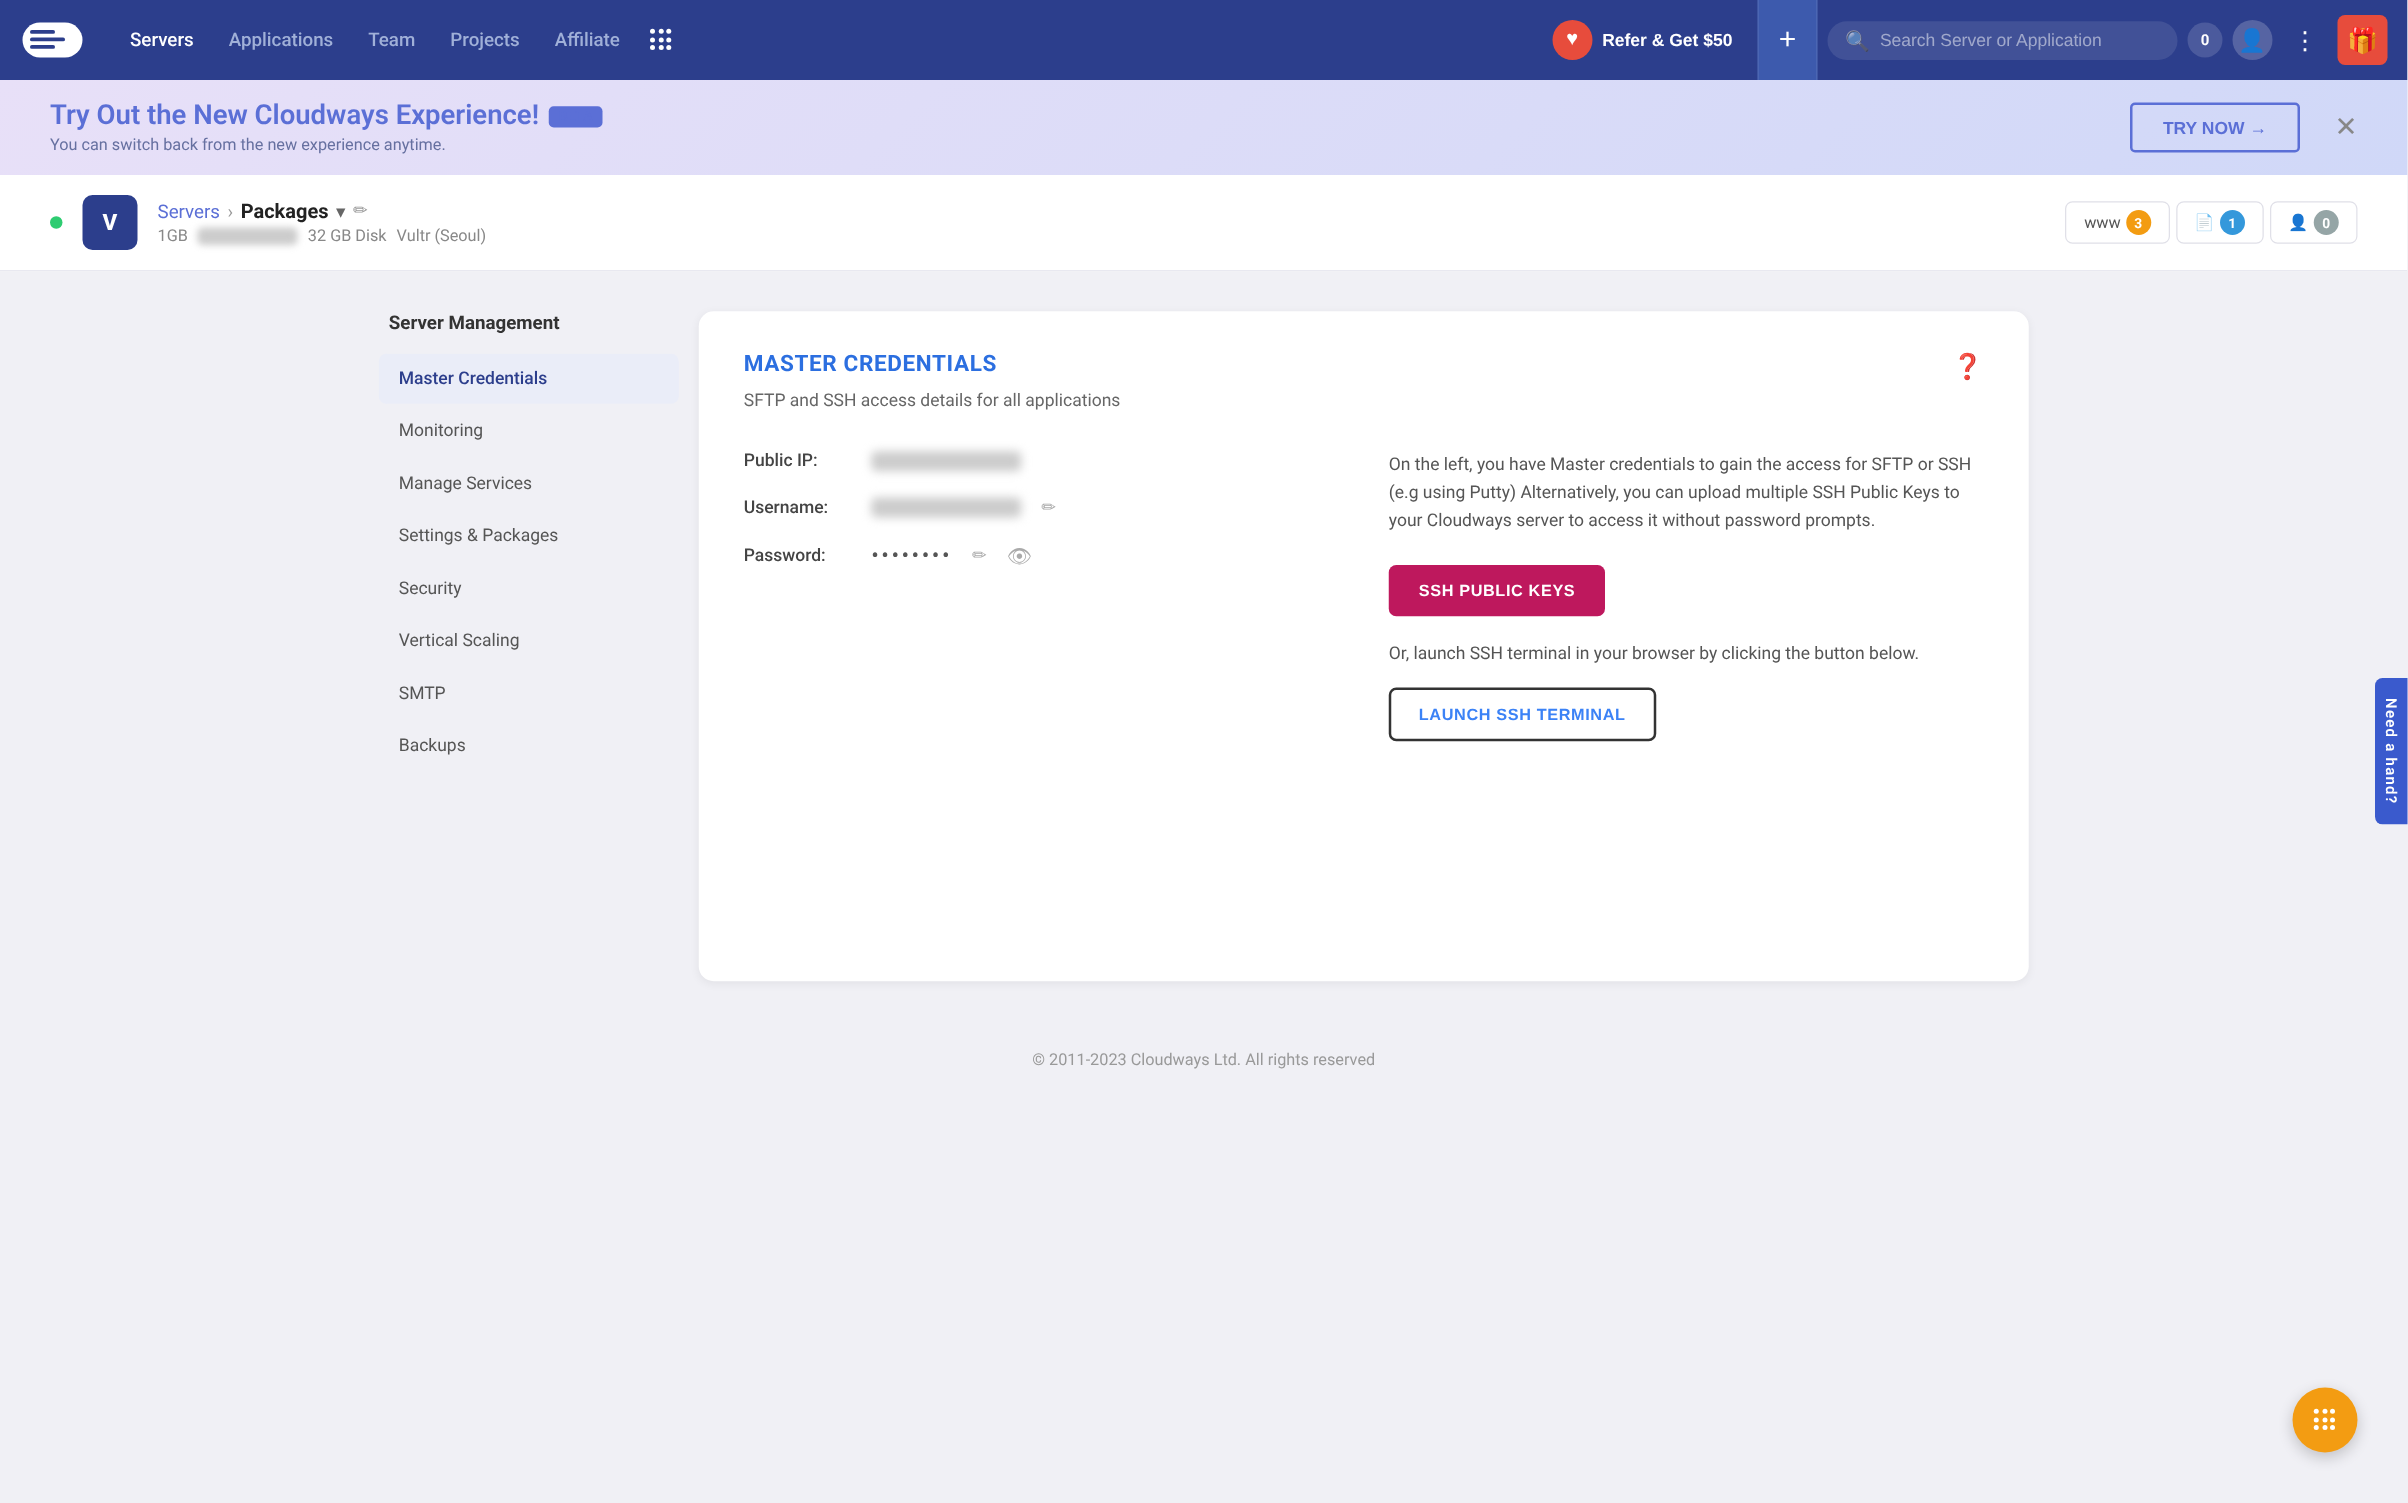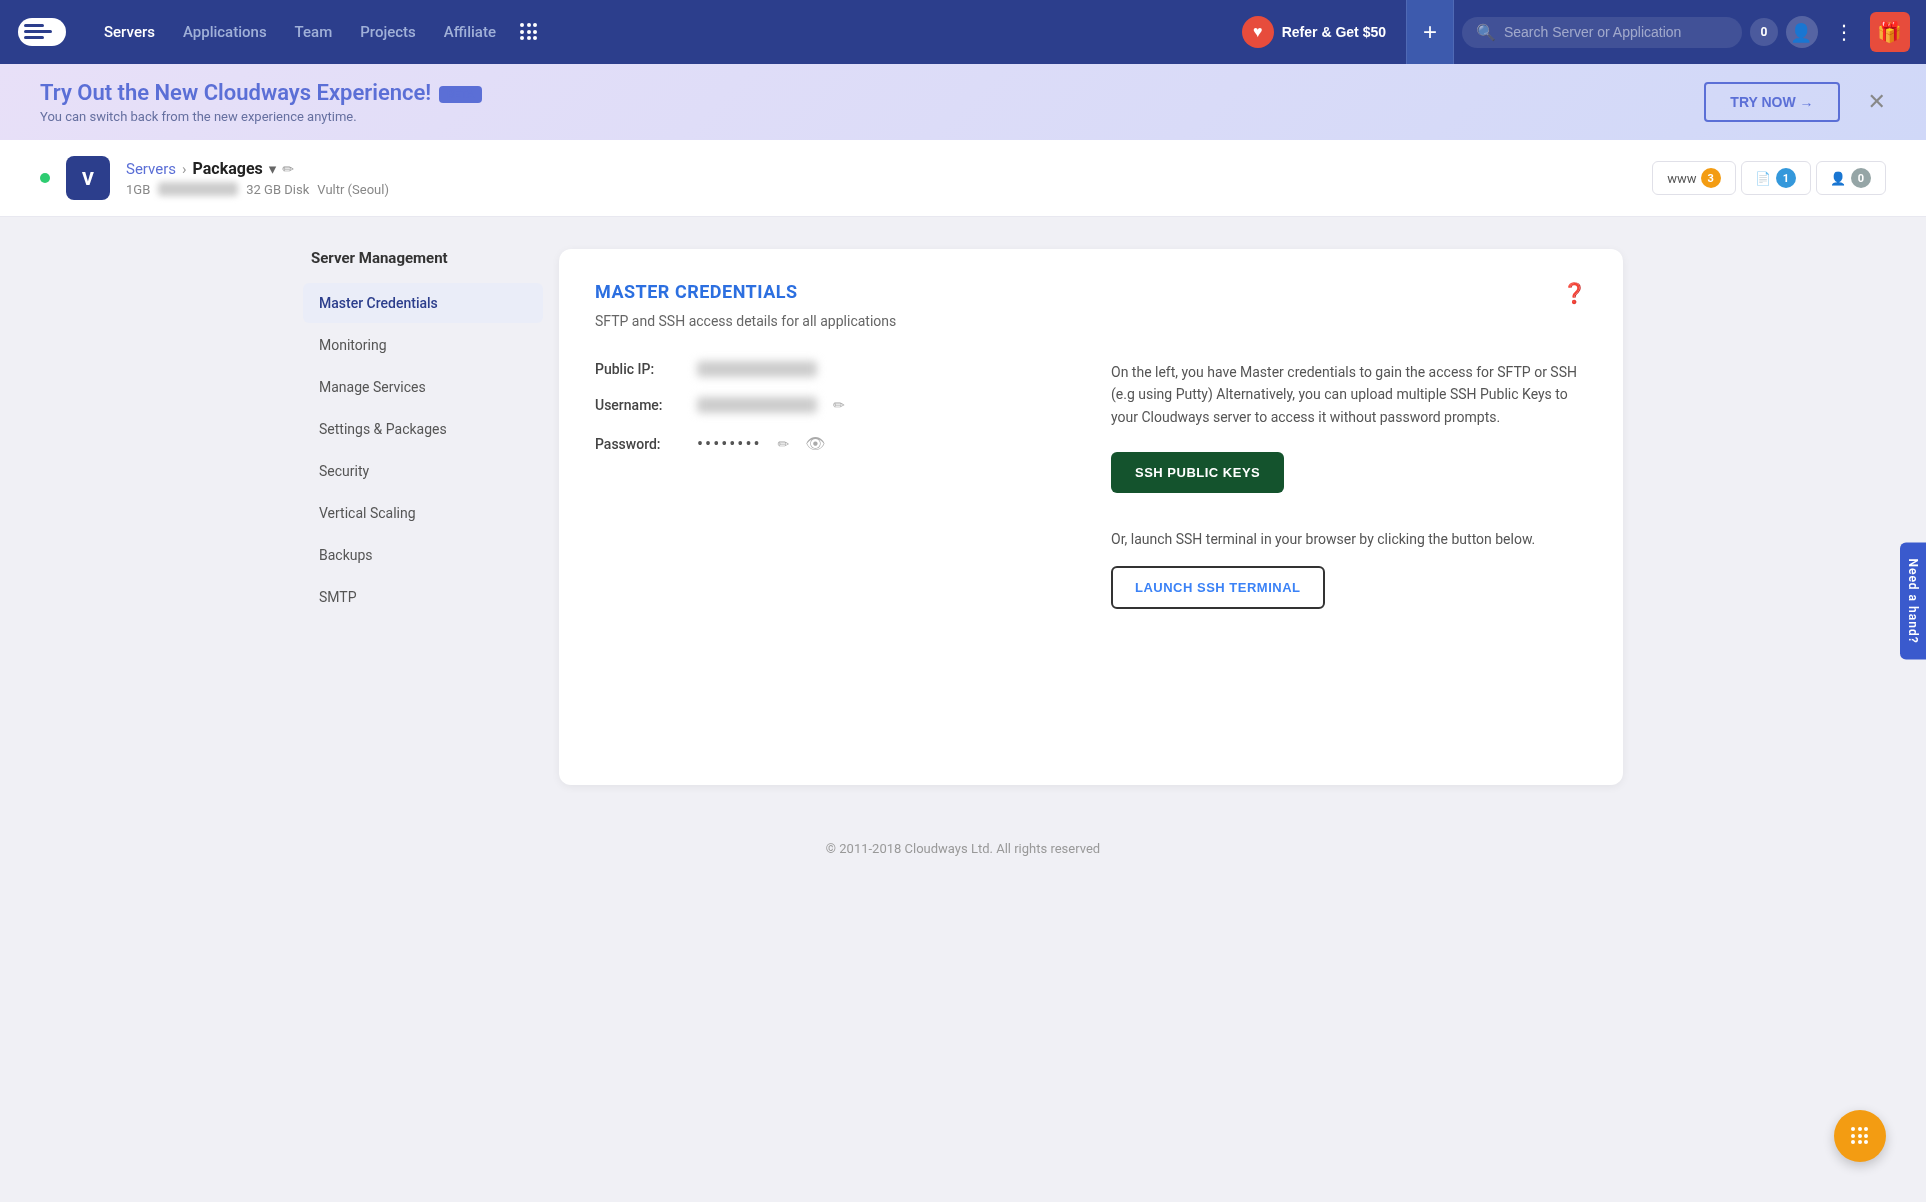--- a/index.html
+++ b/index.html
@@ -211,24 +211,24 @@
       border-radius: 4px; min-width: 120px; height: 16px;
       filter: blur(4px); vertical-align: middle;
     }
     .cred-dots { font-size: 18px; color: #555; letter-spacing: 2px; }
     .edit-field-icon { color: #aaa; cursor: pointer; font-size: 14px; margin-left: 4px; }
     .view-icon { color: #aaa; cursor: pointer; font-size: 16px; margin-left: 4px; }
 
     .cred-right {}
     .cred-desc { font-size: 14px; color: #555; line-height: 1.6; margin-bottom: 24px; }
     .ssh-keys-btn {
-      background: #14532d; color: white; border: none;
+      background: #be185d; color: white; border: none;
       font-size: 13px; font-weight: 700; padding: 13px 24px;
       border-radius: 6px; cursor: pointer; letter-spacing: 0.5px;
-      text-transform: uppercase; margin-bottom: 36px; display: inline-block;
+      text-transform: uppercase; margin-bottom: 20px; display: inline-block;
     }
     .launch-ssh-desc { font-size: 14px; color: #555; margin-bottom: 16px; line-height: 1.5; }
     .launch-ssh-btn {
       background: white; color: #3b82f6; border: 2px solid #333;
       font-size: 13px; font-weight: 700; padding: 12px 22px;
       border-radius: 6px; cursor: pointer; letter-spacing: 0.5px;
       text-transform: uppercase; display: inline-block;
     }
 
     
@@ -370,22 +370,22 @@
 <div class="main-content">
 
   <div class="sidebar">
     <div class="sidebar-title">Server Management</div>
     <div class="sidebar-item active">Master Credentials</div>
     <div class="sidebar-item">Monitoring</div>
     <div class="sidebar-item">Manage Services</div>
     <div class="sidebar-item">Settings &amp; Packages</div>
     <div class="sidebar-item">Security</div>
     <div class="sidebar-item">Vertical Scaling</div>
+    <div class="sidebar-item">SMTP</div>
     <div class="sidebar-item">Backups</div>
-    <div class="sidebar-item">SMTP</div>
   </div>
 
   <div class="content-panel">
     <div class="panel-header">
       <div class="panel-title">MASTER CREDENTIALS</div>
       <span class="help-icon">❓</span>
     </div>
     <div class="panel-subtitle">SFTP and SSH access details for all applications</div>
 
     <div class="credentials-grid">
@@ -413,21 +413,21 @@
           <button class="ssh-keys-btn">SSH PUBLIC KEYS</button>
         </div>
         <p class="launch-ssh-desc">Or, launch SSH terminal in your browser by clicking the button below.</p>
         <button class="launch-ssh-btn">LAUNCH SSH TERMINAL</button>
       </div>
     </div>
   </div>
 </div>
 
 <div class="footer">
-  <span>© 2011-2018 Cloudways Ltd. All rights reserved</span>
+  <span>© 2011-2023 Cloudways Ltd. All rights reserved</span>
 </div>
 
 <div class="help-sidebar">Need a hand?</div>
 
 <div class="floating-btn">
   <div class="grid-dots">
     <div class="grid-dot"></div>
       <div class="grid-dot"></div>
       <div class="grid-dot"></div>
     <div class="grid-dot"></div>

